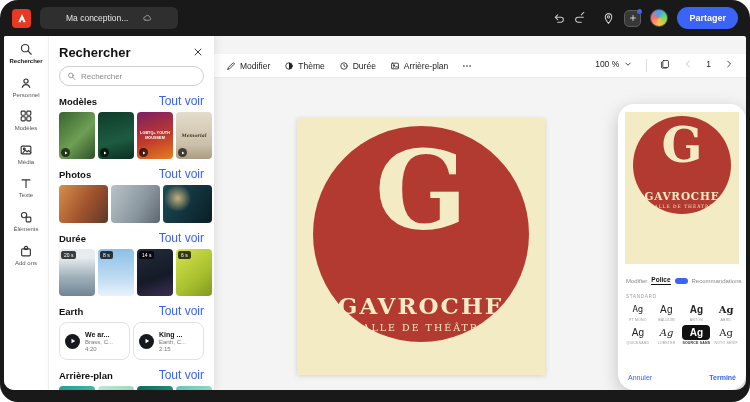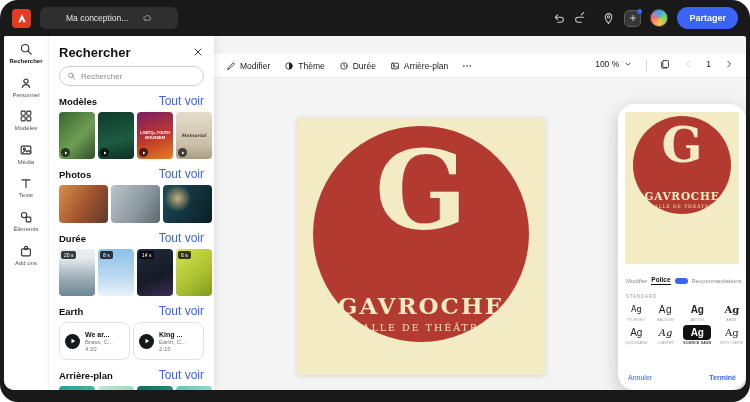--- a/index.html
+++ b/index.html
@@ -97,21 +97,21 @@
   .ph-preview { position:absolute; left:7px; top:8px; width:114px; height:152px; background:#f2ebc3; }
   .ph-circle { position:absolute; left:8px; top:4px; width:98px; height:98px; border-radius:50%; background:#b23a31; }
   .ph-g { position:absolute; left:0; right:0; top:5px; text-align:center; font-family:"DejaVu Serif",serif; font-weight:bold; font-size:48px; line-height:1; color:#f2ebc3; }
   .ph-title { position:absolute; left:0; right:0; top:74px; text-align:center; font-family:"DejaVu Serif",serif; font-weight:bold; font-size:10.5px; letter-spacing:.8px; color:#f2ebc3; }
   .ph-sub { position:absolute; left:0; right:0; top:88px; text-align:center; font-family:"DejaVu Serif",serif; font-size:4.4px; letter-spacing:1px; color:#f2ebc3; }
   .ph-tabs { position:absolute; left:8px; right:4px; top:172px; display:flex; align-items:center; gap:4px; }
   .ph-tab { font-size:6px; color:#888; cursor:pointer; white-space:nowrap; }
   .ph-tab.active { font-size:6.5px; color:#111; font-weight:bold; border-bottom:1px solid #111; padding-bottom:1px; }
   .ph-badge { width:13px; height:6px; border-radius:3px; background:#3b63f6; flex:0 0 auto; }
   .ph-standard { position:absolute; left:8px; top:190px; font-size:4.5px; letter-spacing:.8px; color:#999; }
-  .fontgrid { position:absolute; left:7px; right:7px; top:198px; display:grid; grid-template-columns:repeat(4,1fr); gap:3px 9px; }
+  .fontgrid { position:absolute; left:7px; right:7px; top:198px; display:grid; grid-template-columns:repeat(4,1fr); gap:3px 3px; }
   .fonttile { text-align:center; cursor:pointer; }
   .fsample { height:15px; line-height:15px; font-size:10px; color:#222; border-radius:4px; }
   .fsample.mono { font-family:"DejaVu Sans Mono",monospace; font-size:9px; }
   .fsample.lt { font-weight:300; letter-spacing:.5px; }
   .fsample.cond { font-weight:bold; transform:scaleY(1.08); }
   .fsample.serifb { font-family:"DejaVu Serif",serif; font-weight:bold; }
   .fsample.script { font-family:"DejaVu Serif",serif; font-style:italic; }
   .fsample.serif { font-family:"DejaVu Serif",serif; }
   .fonttile.selected .fsample { background:#111; color:#fff; font-weight:bold; }
   .fname { font-size:3.5px; color:#9a9a9a; text-transform:uppercase; margin-top:1px; letter-spacing:.2px; white-space:nowrap; overflow:hidden; }

